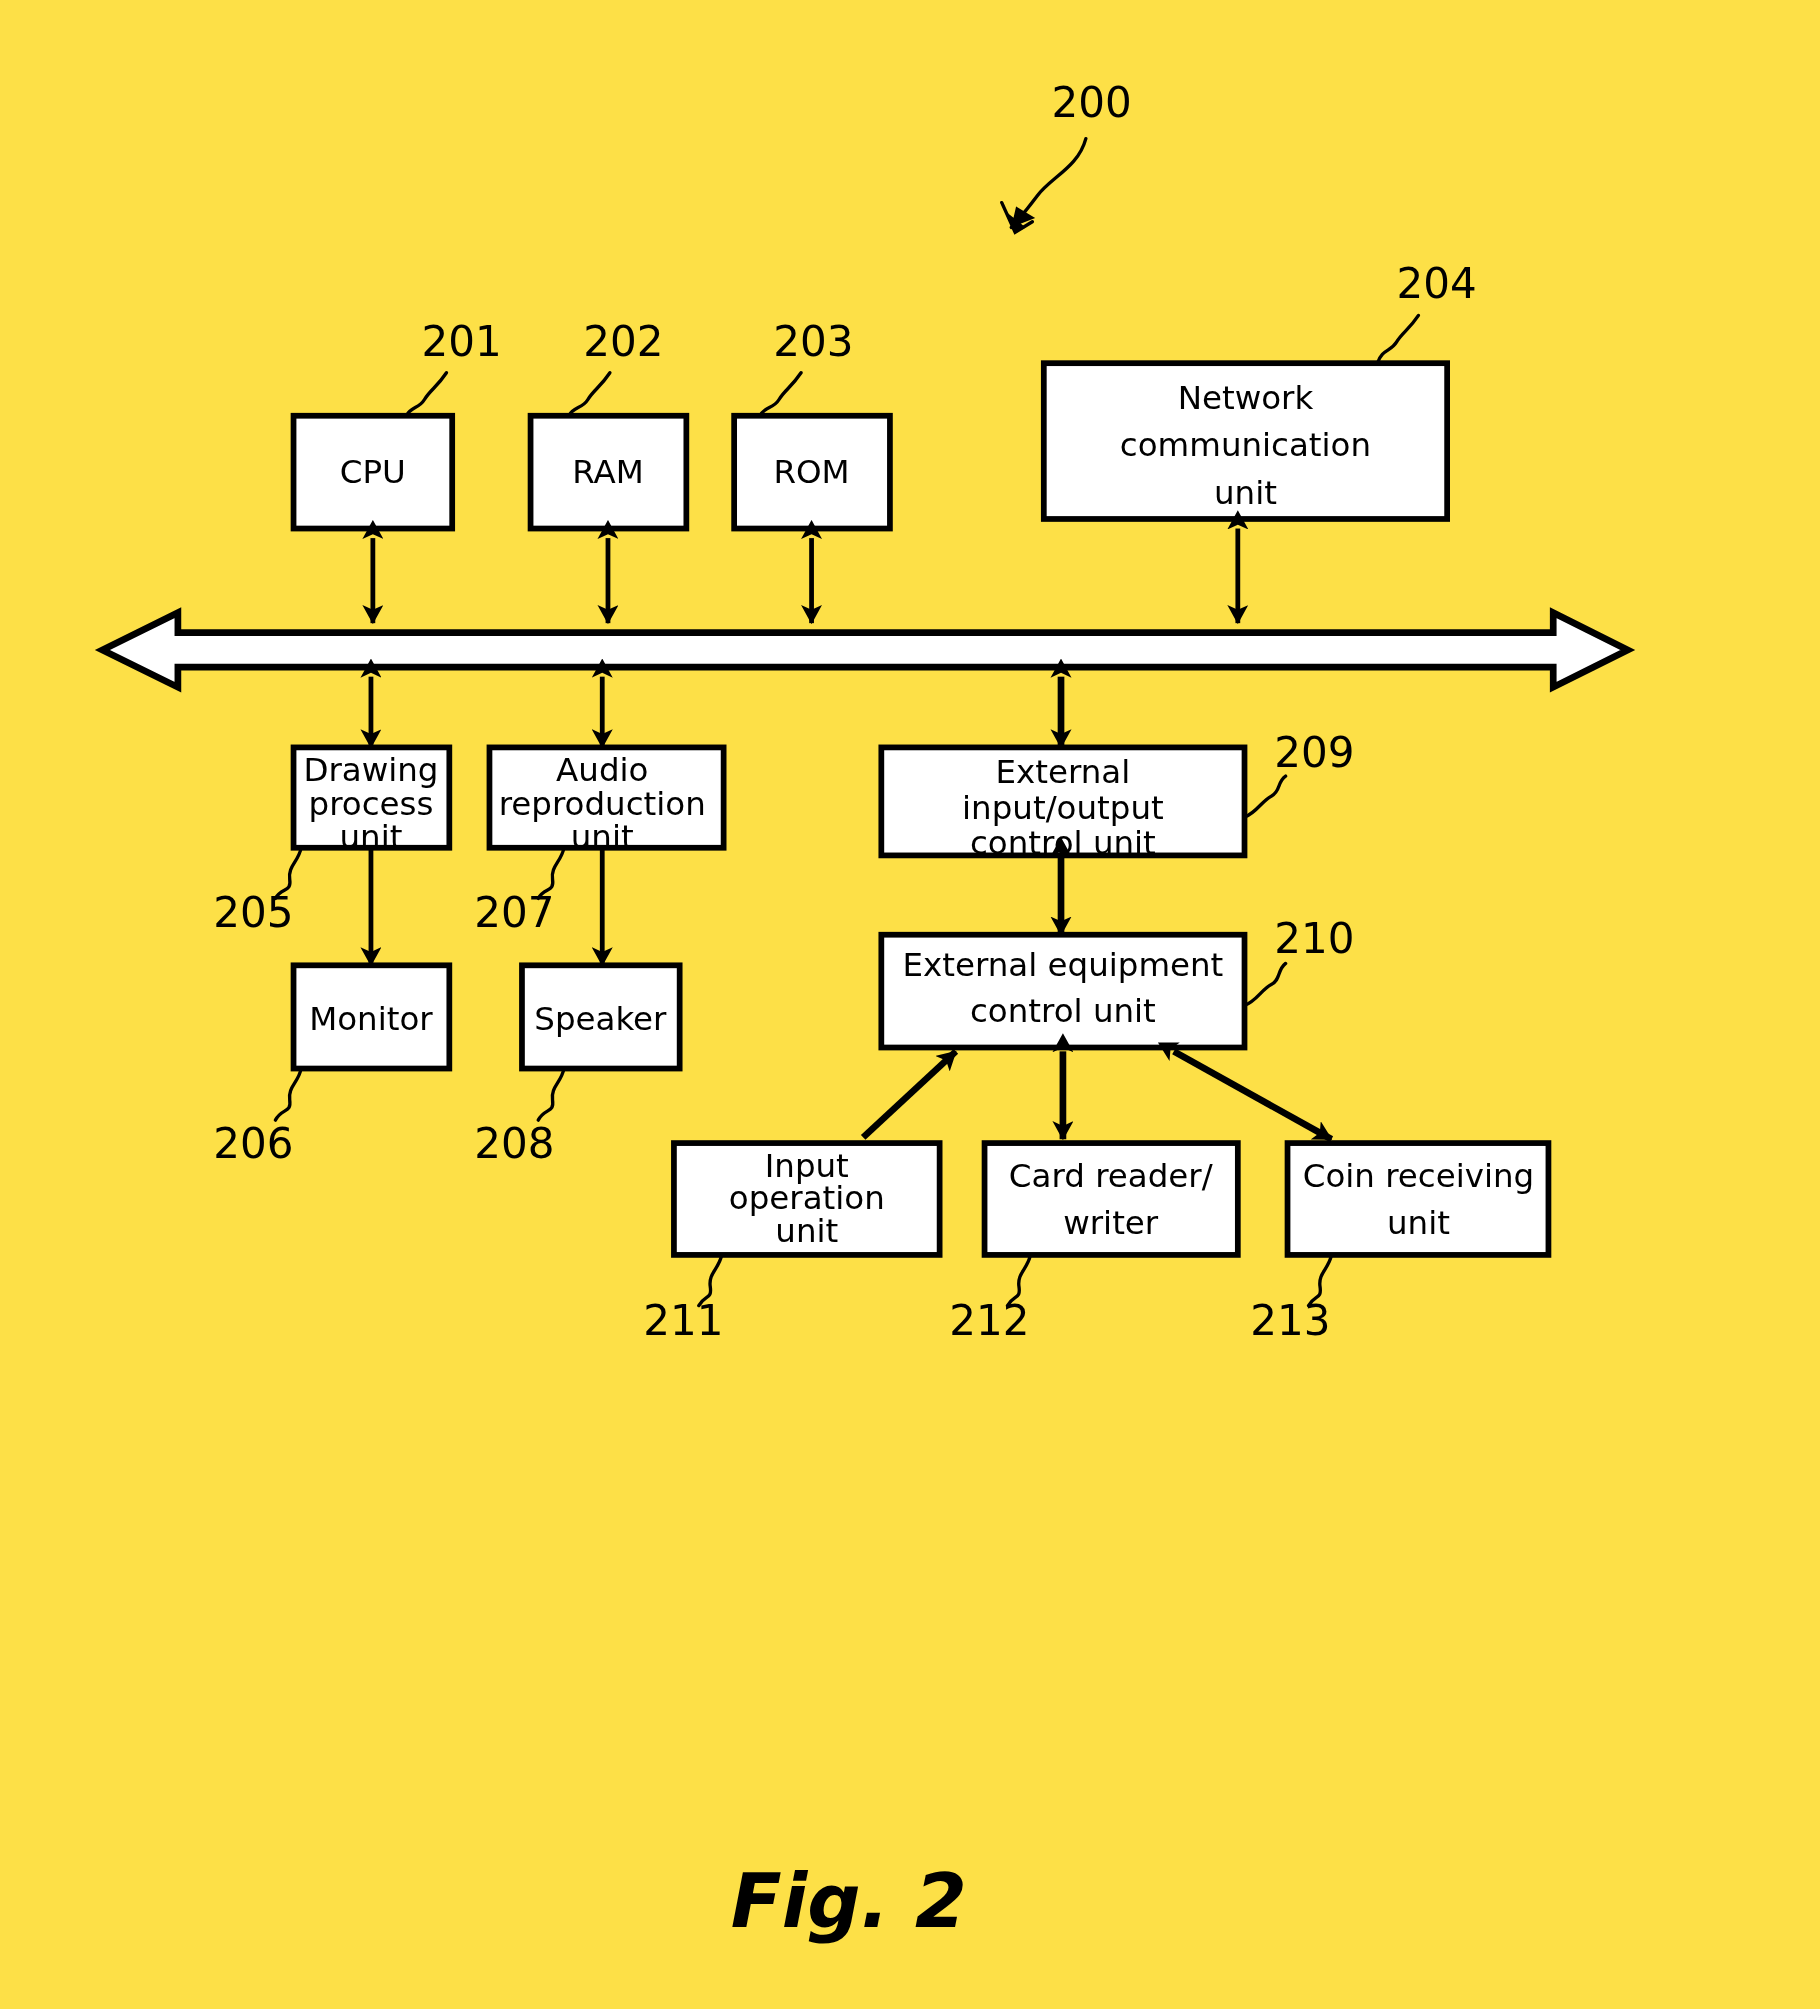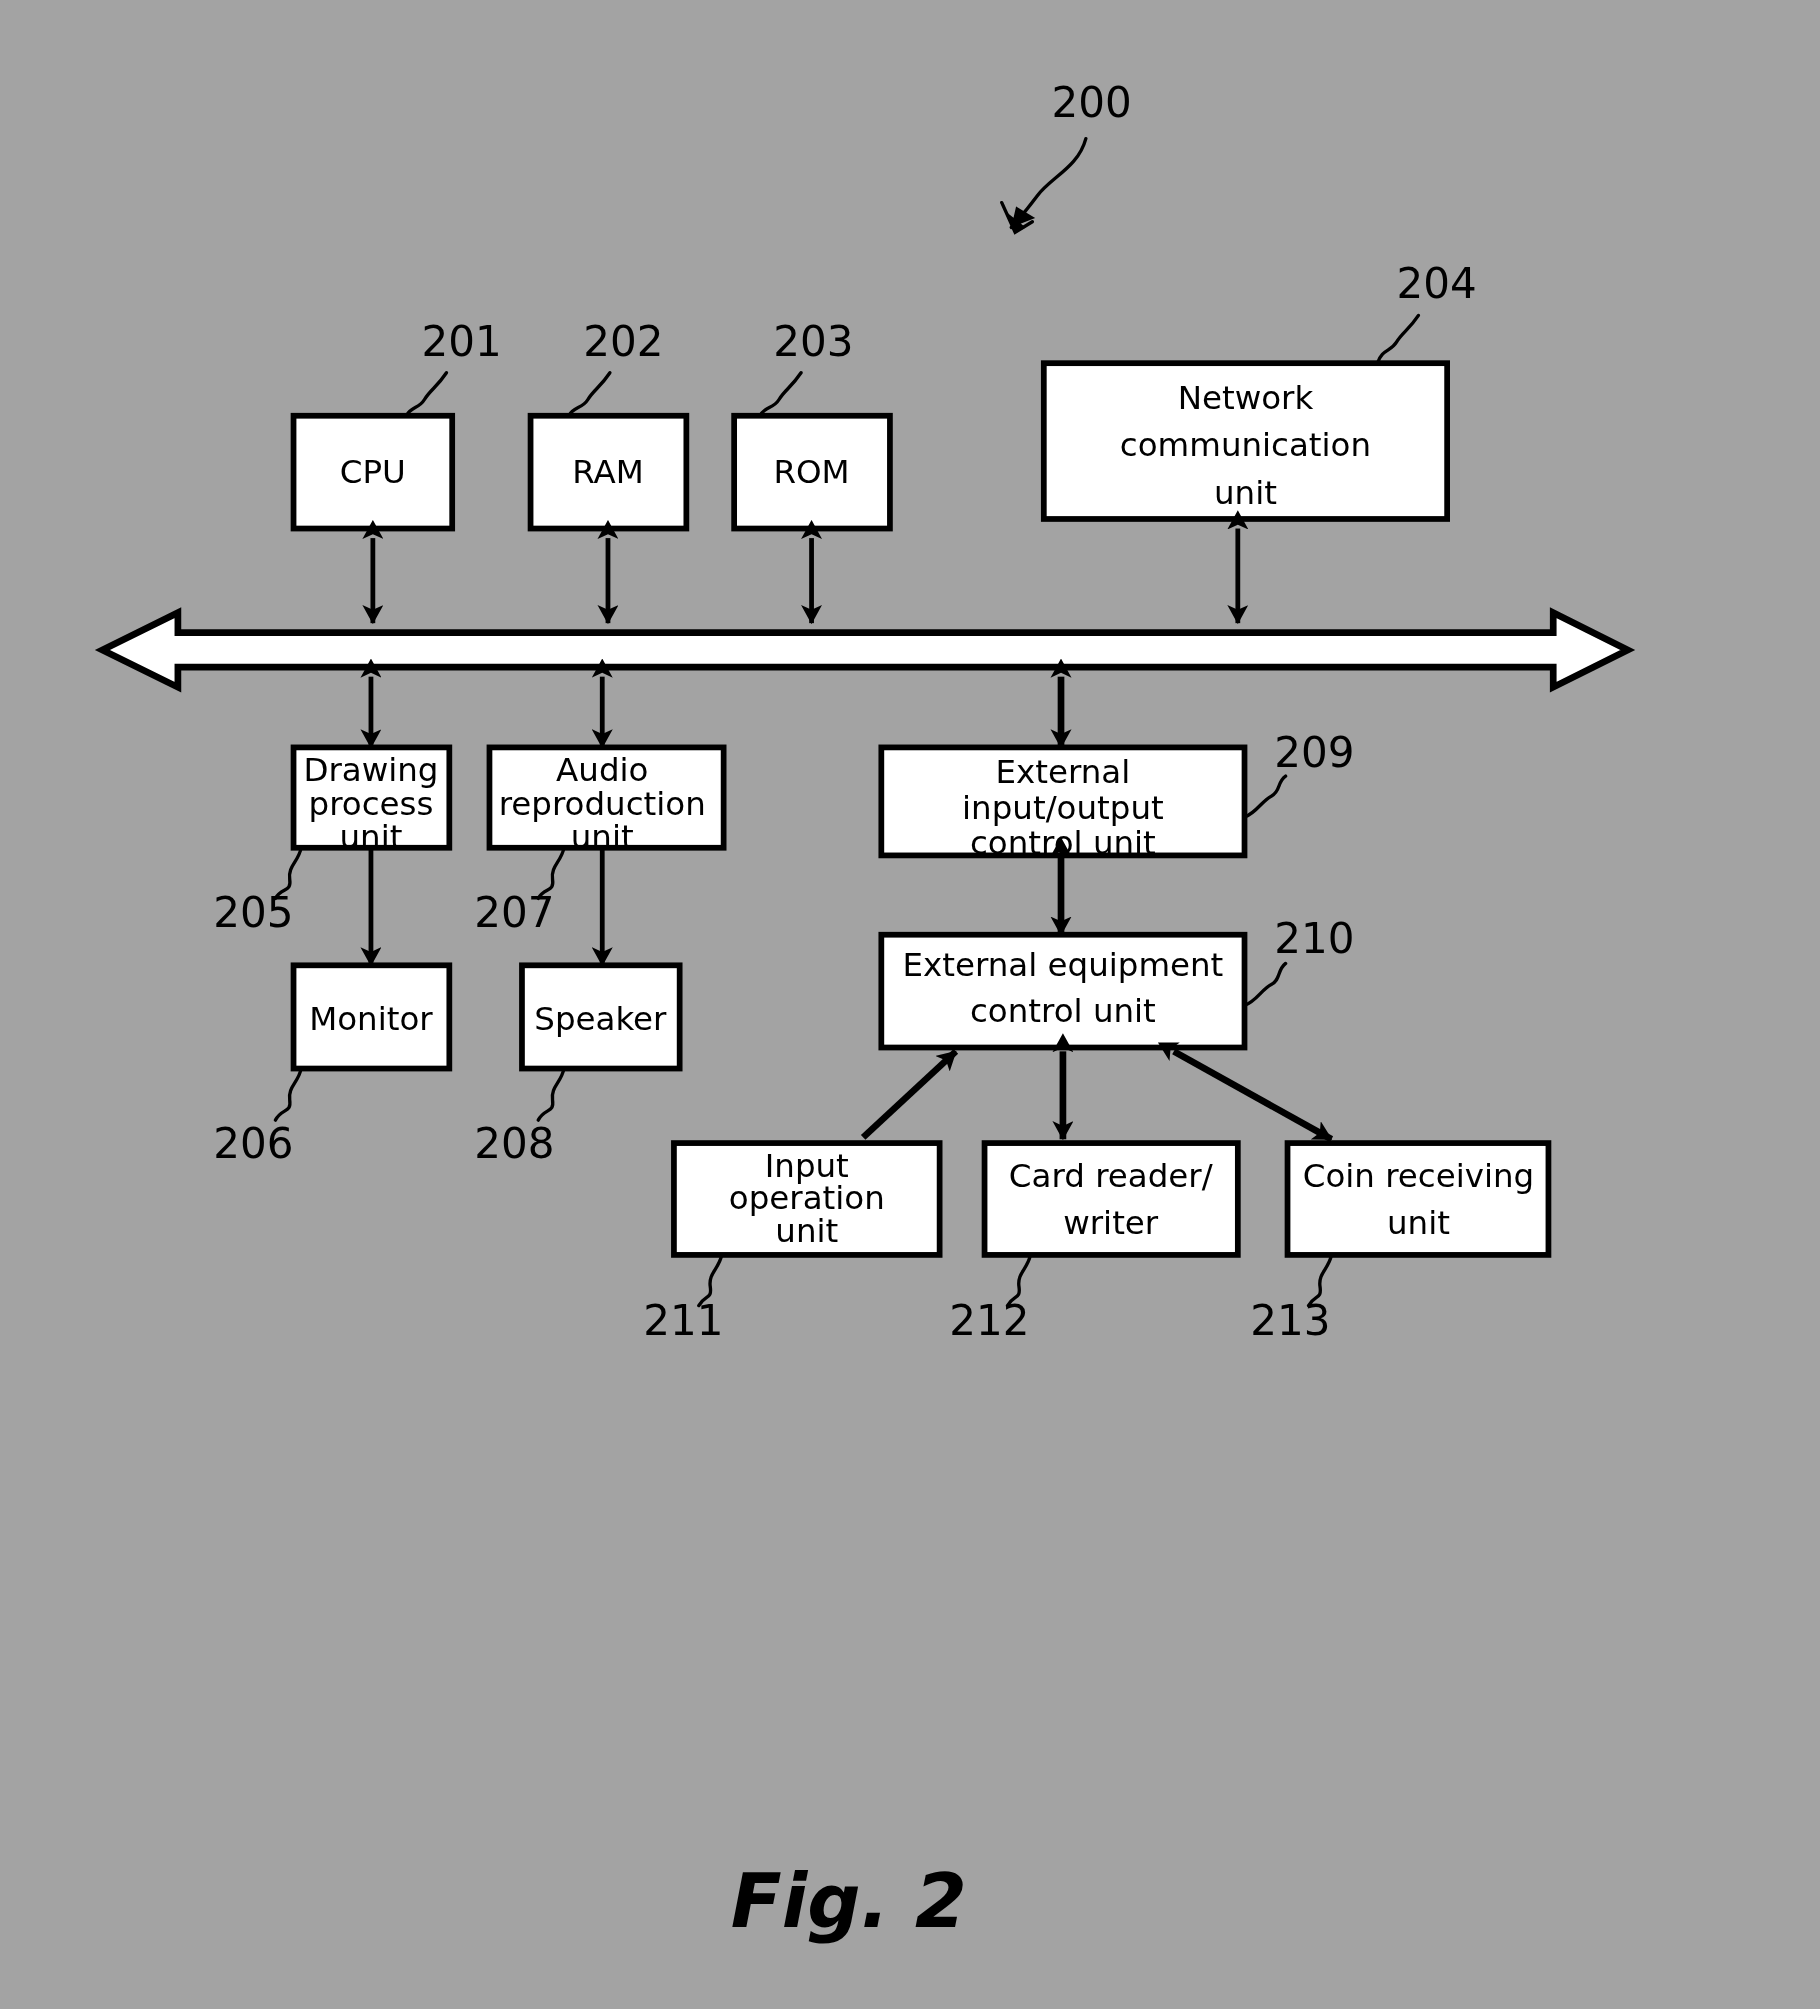--- a/index.html
+++ b/index.html
@@ -7,21 +7,21 @@
     padding: 0;
     background: #ffffff;
   }
   body {
     font-family: "DejaVu Sans", sans-serif;
   }
   #page {
     position: relative;
     width: 1820px;
     height: 2009px;
-    background: #a3a3a3;
+    background: #fde047;
     overflow: hidden;
   }
   #figure-svg {
     position: absolute;
     left: 0;
     top: 0;
     width: 1820px;
     height: 2009px;
   }
   .box-rect {

